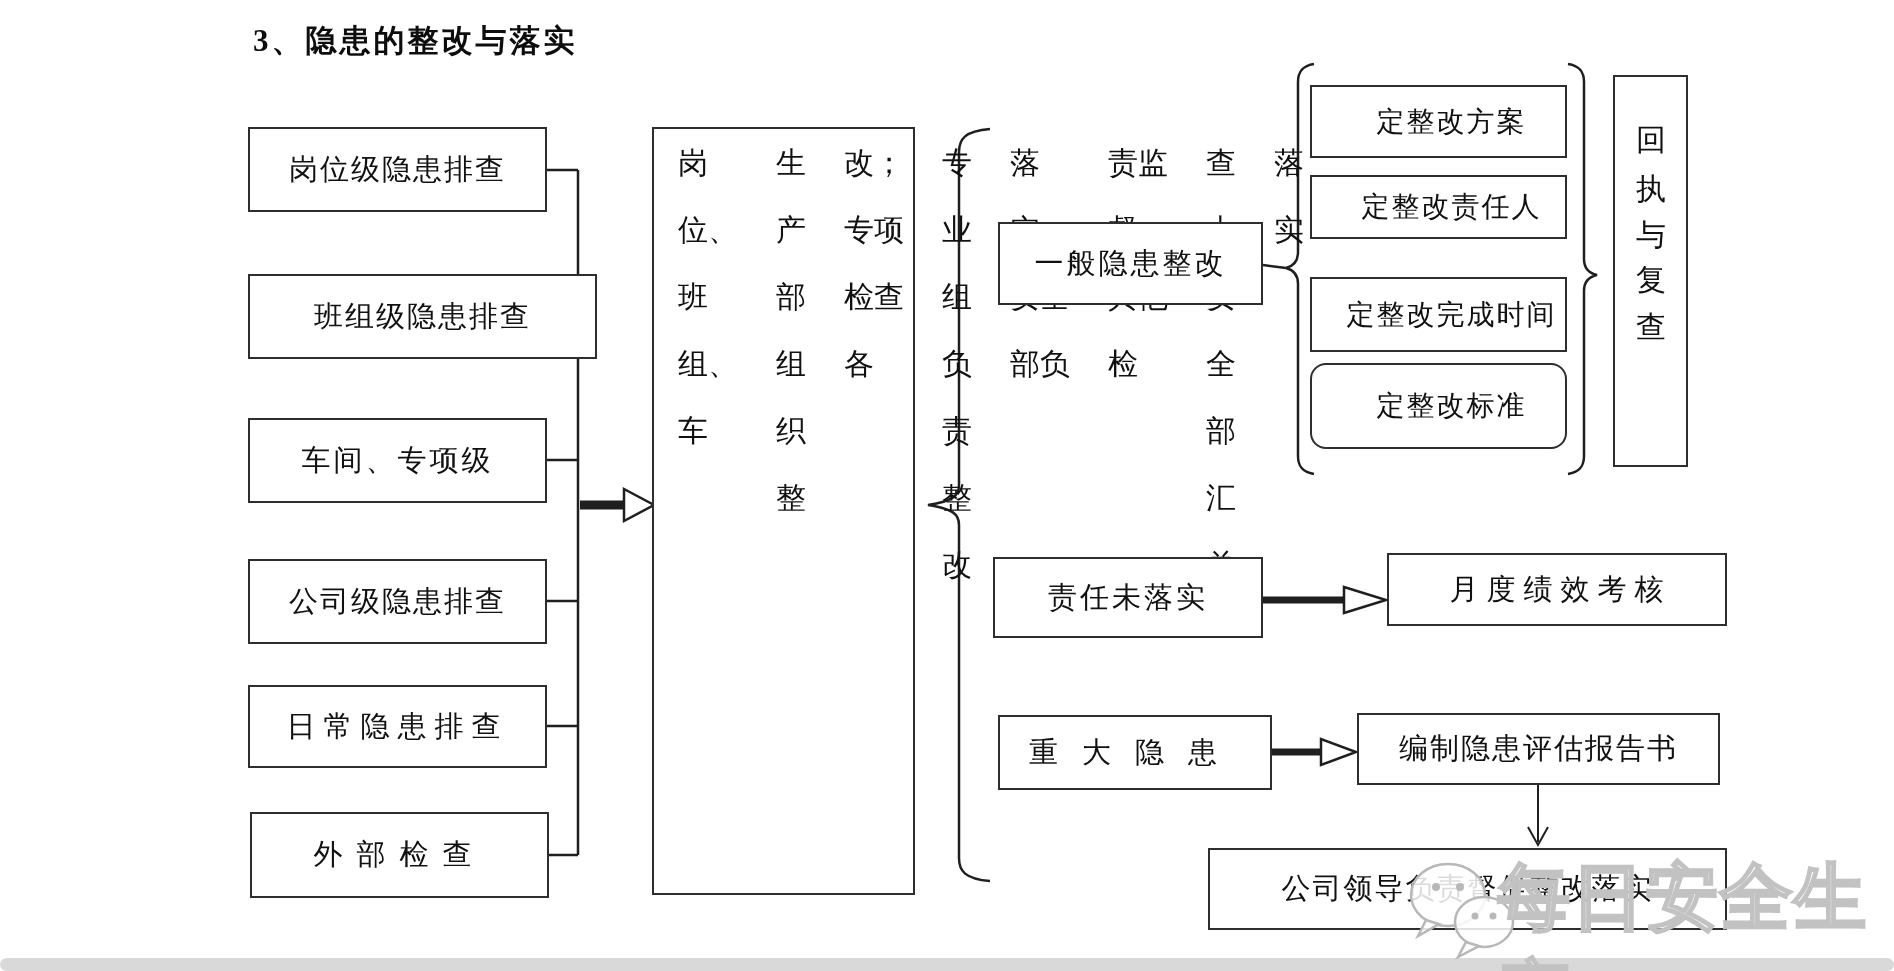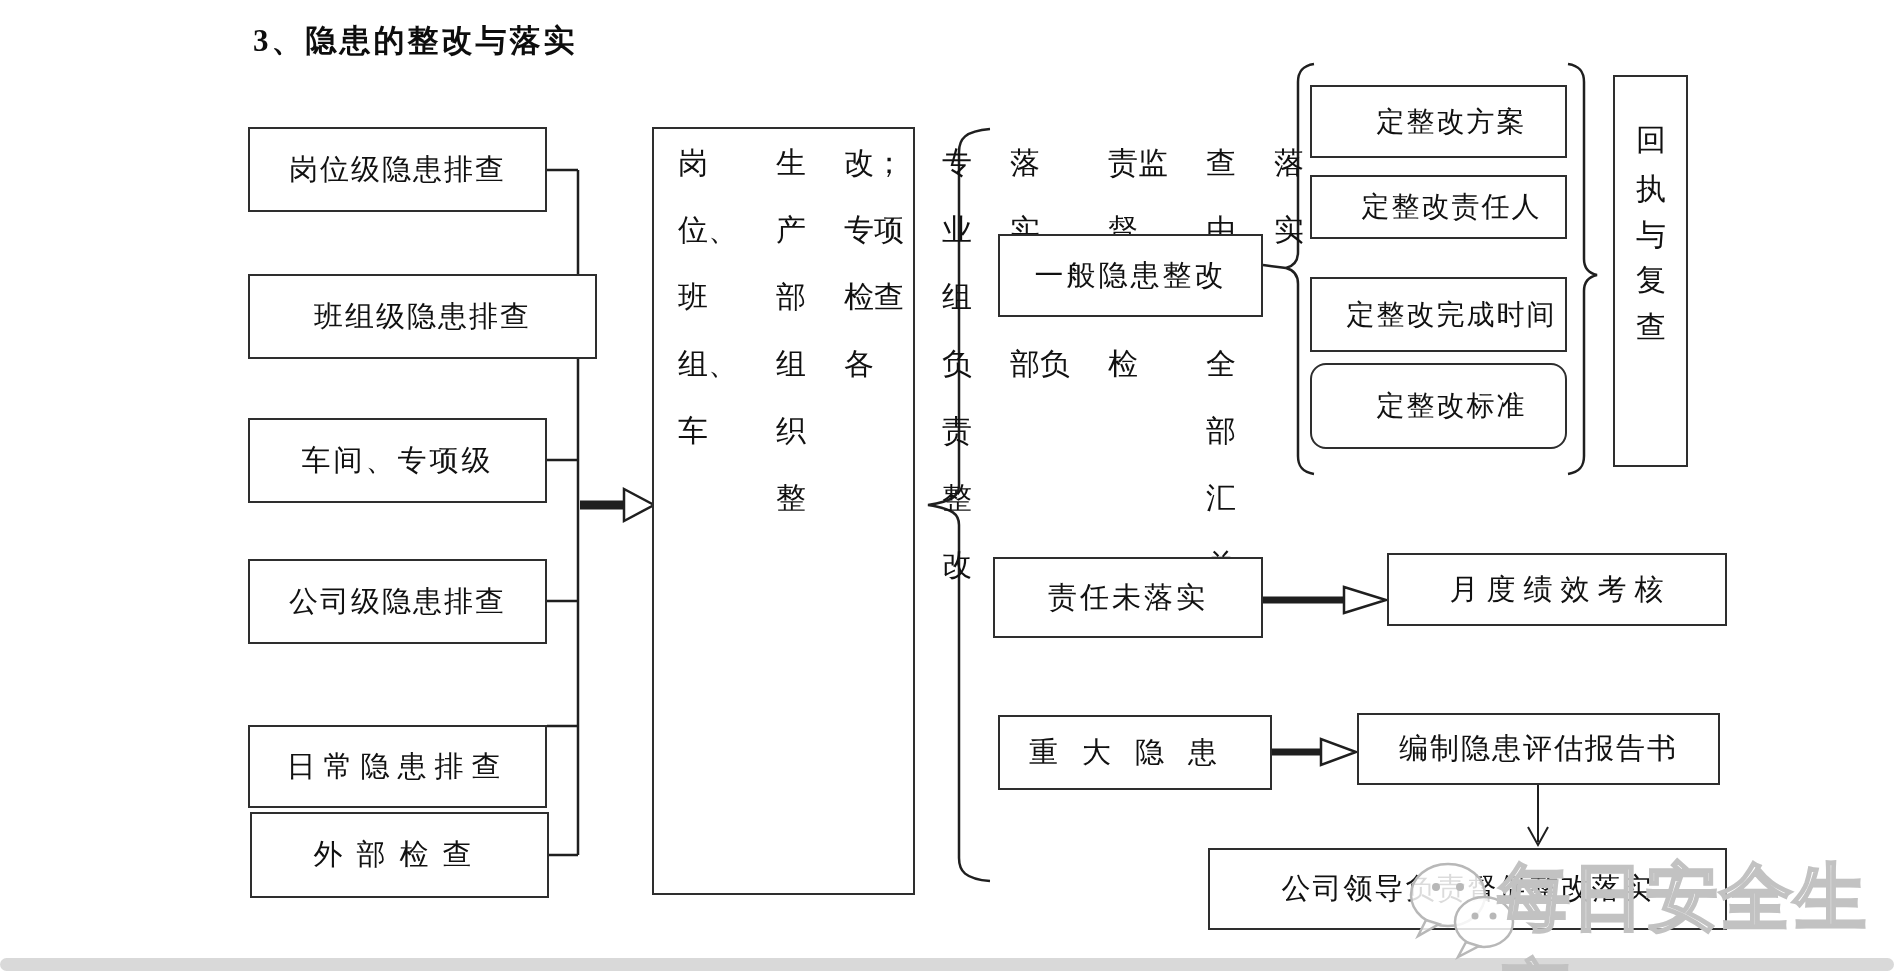--- a/index.html
+++ b/index.html
@@ -59,35 +59,35 @@
 
       <line x1="1538" y1="785" x2="1538" y2="842" stroke-width="2"></line>
       <polyline points="1528,827 1538,845 1548,827" stroke-width="2"></polyline>
     </g>
   </svg>
 
   <div class="box" style="left:248px;top:127px;width:299px;height:85px;">岗位级隐患排查</div>
   <div class="box" style="left:248px;top:274px;width:349px;height:85px;">班组级隐患排查</div>
   <div class="box ls3" style="left:248px;top:418px;width:299px;height:85px;">车间、专项级</div>
   <div class="box" style="left:248px;top:559px;width:299px;height:85px;">公司级隐患排查</div>
-  <div class="box ls8" style="left:248px;top:685px;width:299px;height:83px;margin-top:40px;">日常隐患排查</div>
+  <div class="box ls8" style="left:248px;top:685px;width:299px;height:83px;">日常隐患排查</div>
   <div class="box ls14" style="left:250px;top:812px;width:299px;height:86px;">外部检查</div>
 
   <div class="box center-note" style="left:652px;top:127px;width:263px;height:768px;">
     <div class="note-line">岗位、班组、车</div>
     <div class="note-line">生产部组织整</div>
     <div class="note-line">改；专项检查各</div>
     <div class="note-line">专业组负责整改</div>
     <div class="note-line">落实，安全部负</div>
     <div class="note-line">责监督。其他检</div>
     <div class="note-line">查由安全部汇总</div>
     <div class="note-line last">落实</div>
   </div>
 
-  <div class="box ls3" style="left:998px;top:234px;width:265px;height:83px;">一般隐患整改</div>
+  <div class="box ls3" style="left:998px;top:222px;width:265px;height:83px;">一般隐患整改</div>
   <div class="box small-node" style="left:1310px;top:85px;width:257px;height:73px;">定整改方案</div>
   <div class="box small-node" style="left:1310px;top:175px;width:257px;height:64px;">定整改责任人</div>
   <div class="box small-node" style="left:1310px;top:277px;width:257px;height:75px;">定整改完成时间</div>
   <div class="box small-node" style="left:1310px;top:363px;width:257px;height:86px;border-radius:16px;">定整改标准</div>
   <div class="box vertical-node" style="left:1613px;top:75px;width:75px;height:392px;">回执与复查</div>
 
   <div class="box ls3" style="left:993px;top:557px;width:270px;height:81px;">责任未落实</div>
   <div class="box ls8" style="left:1387px;top:553px;width:340px;height:73px;padding-left:7px;">月度绩效考核</div>
 
   <div class="box ls24" style="left:998px;top:715px;width:274px;height:75px;">重大隐患</div>

